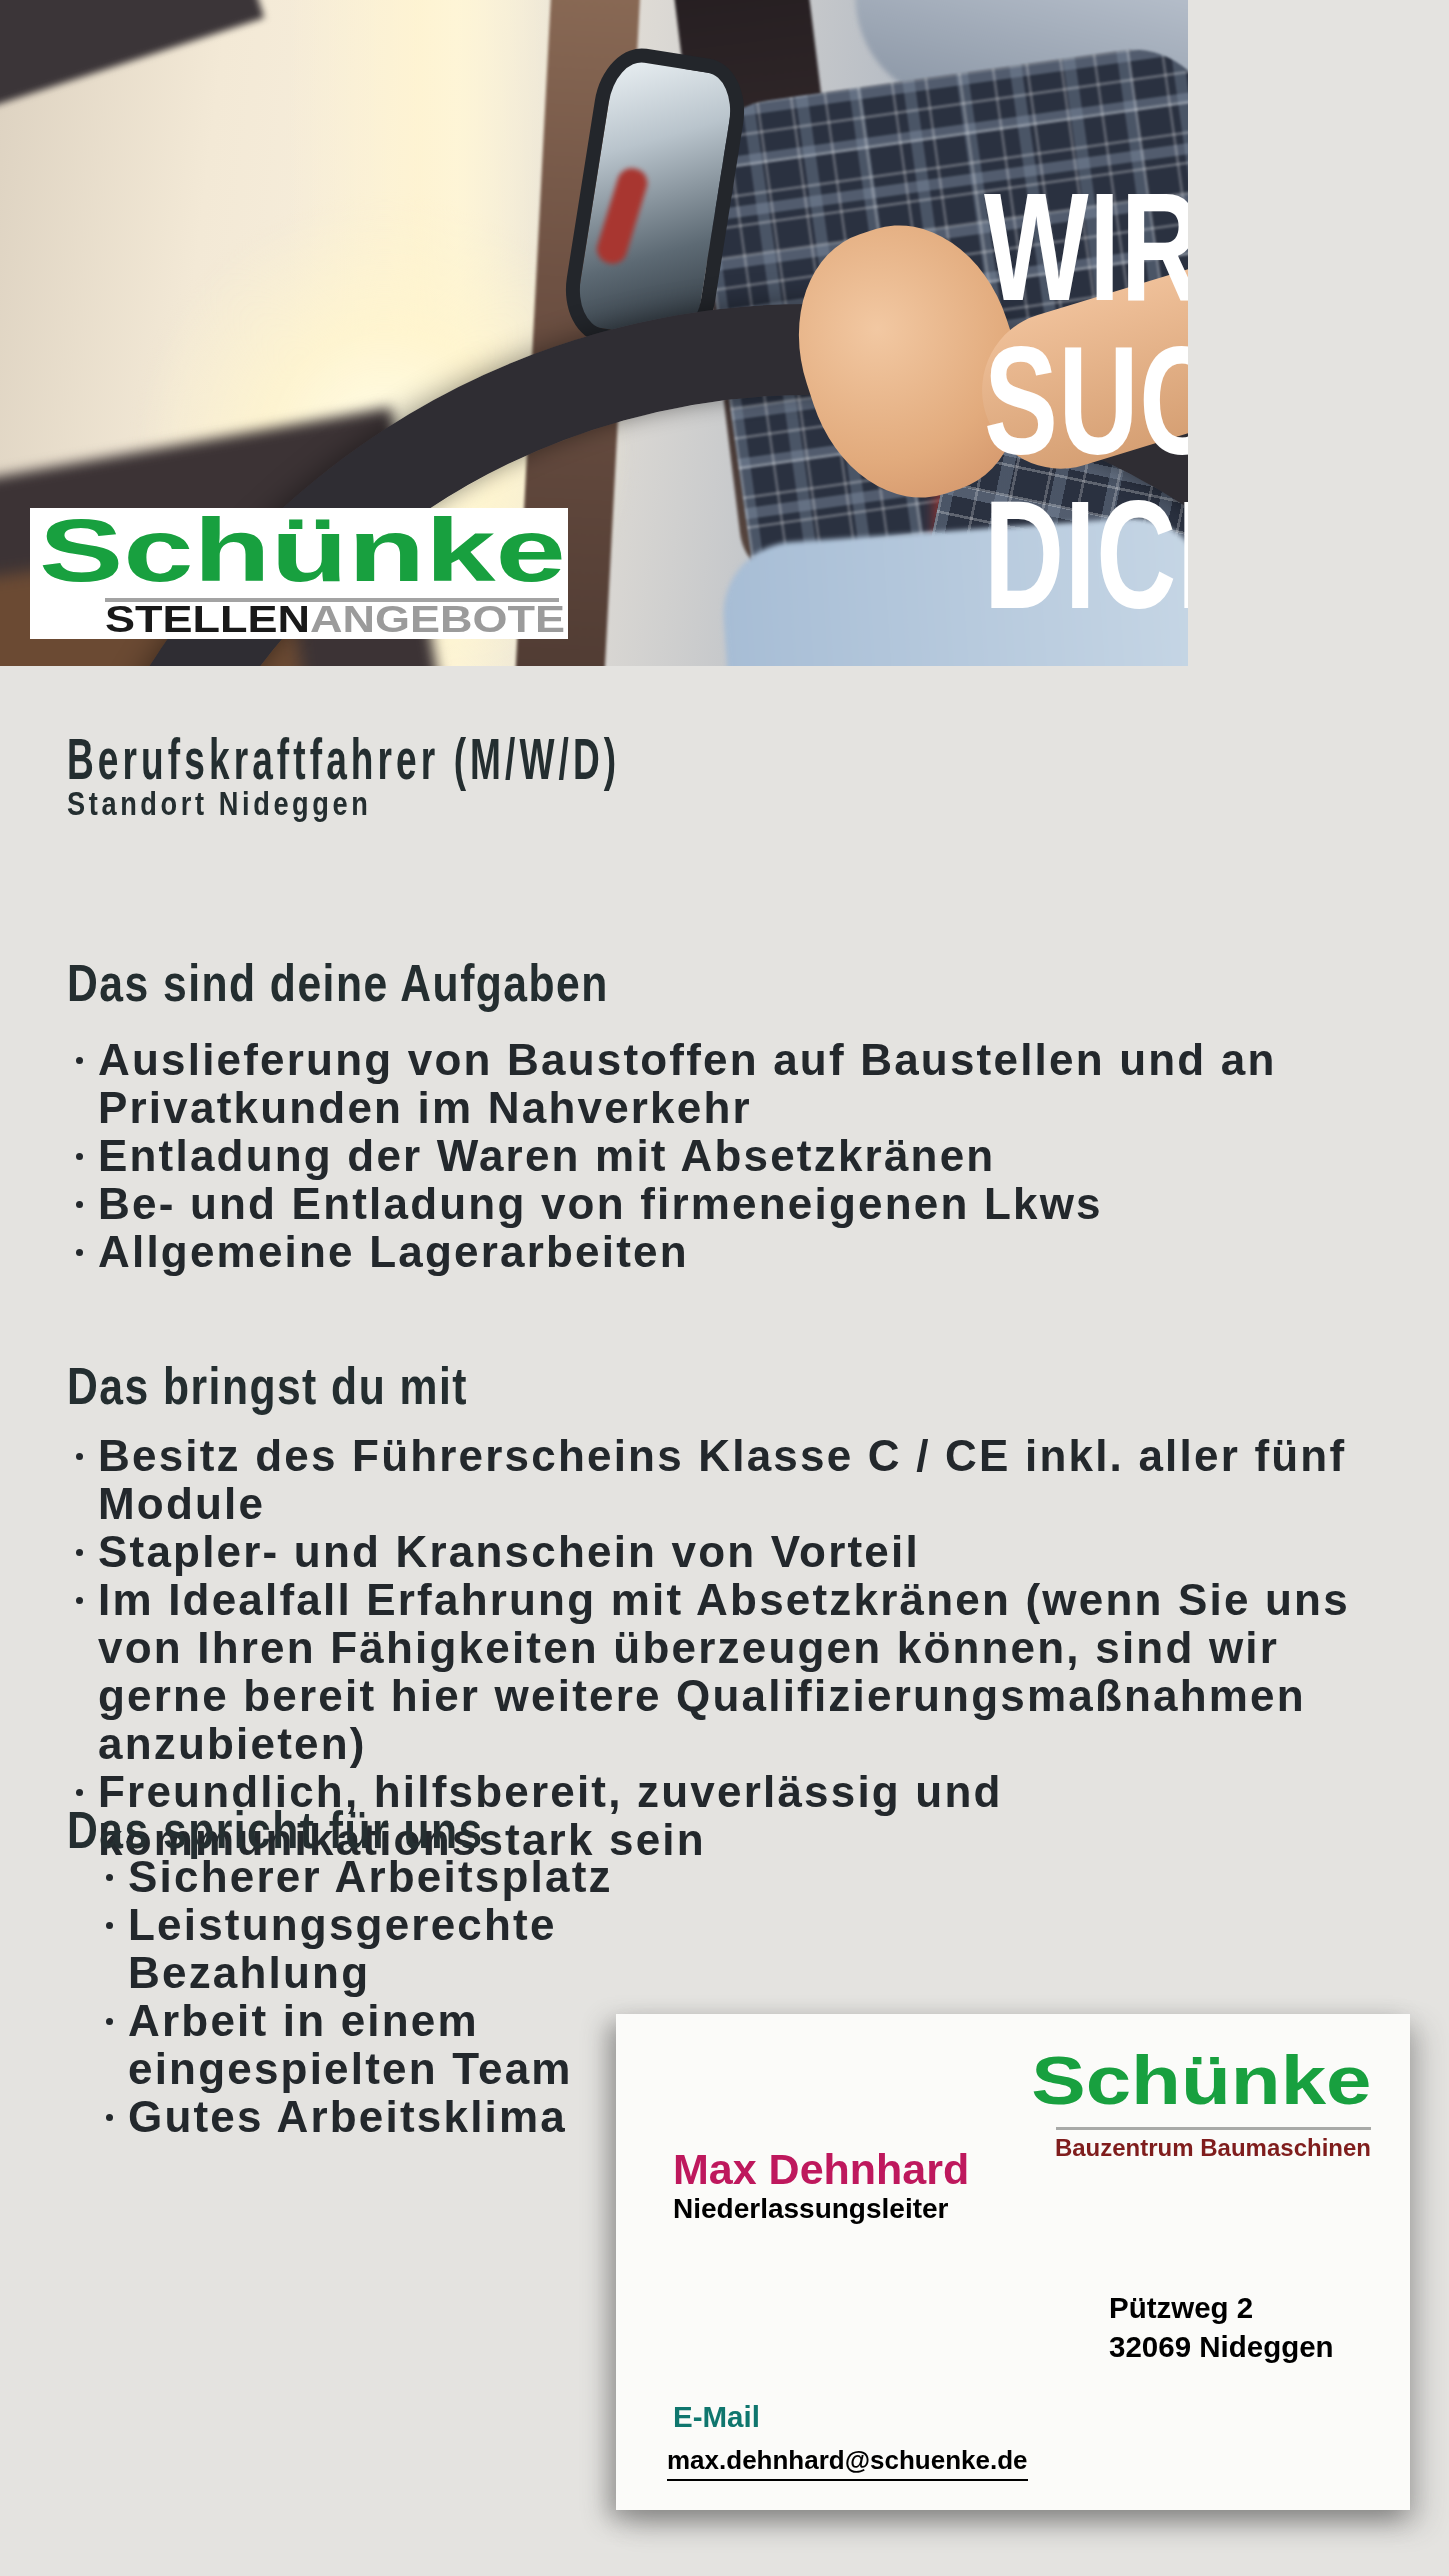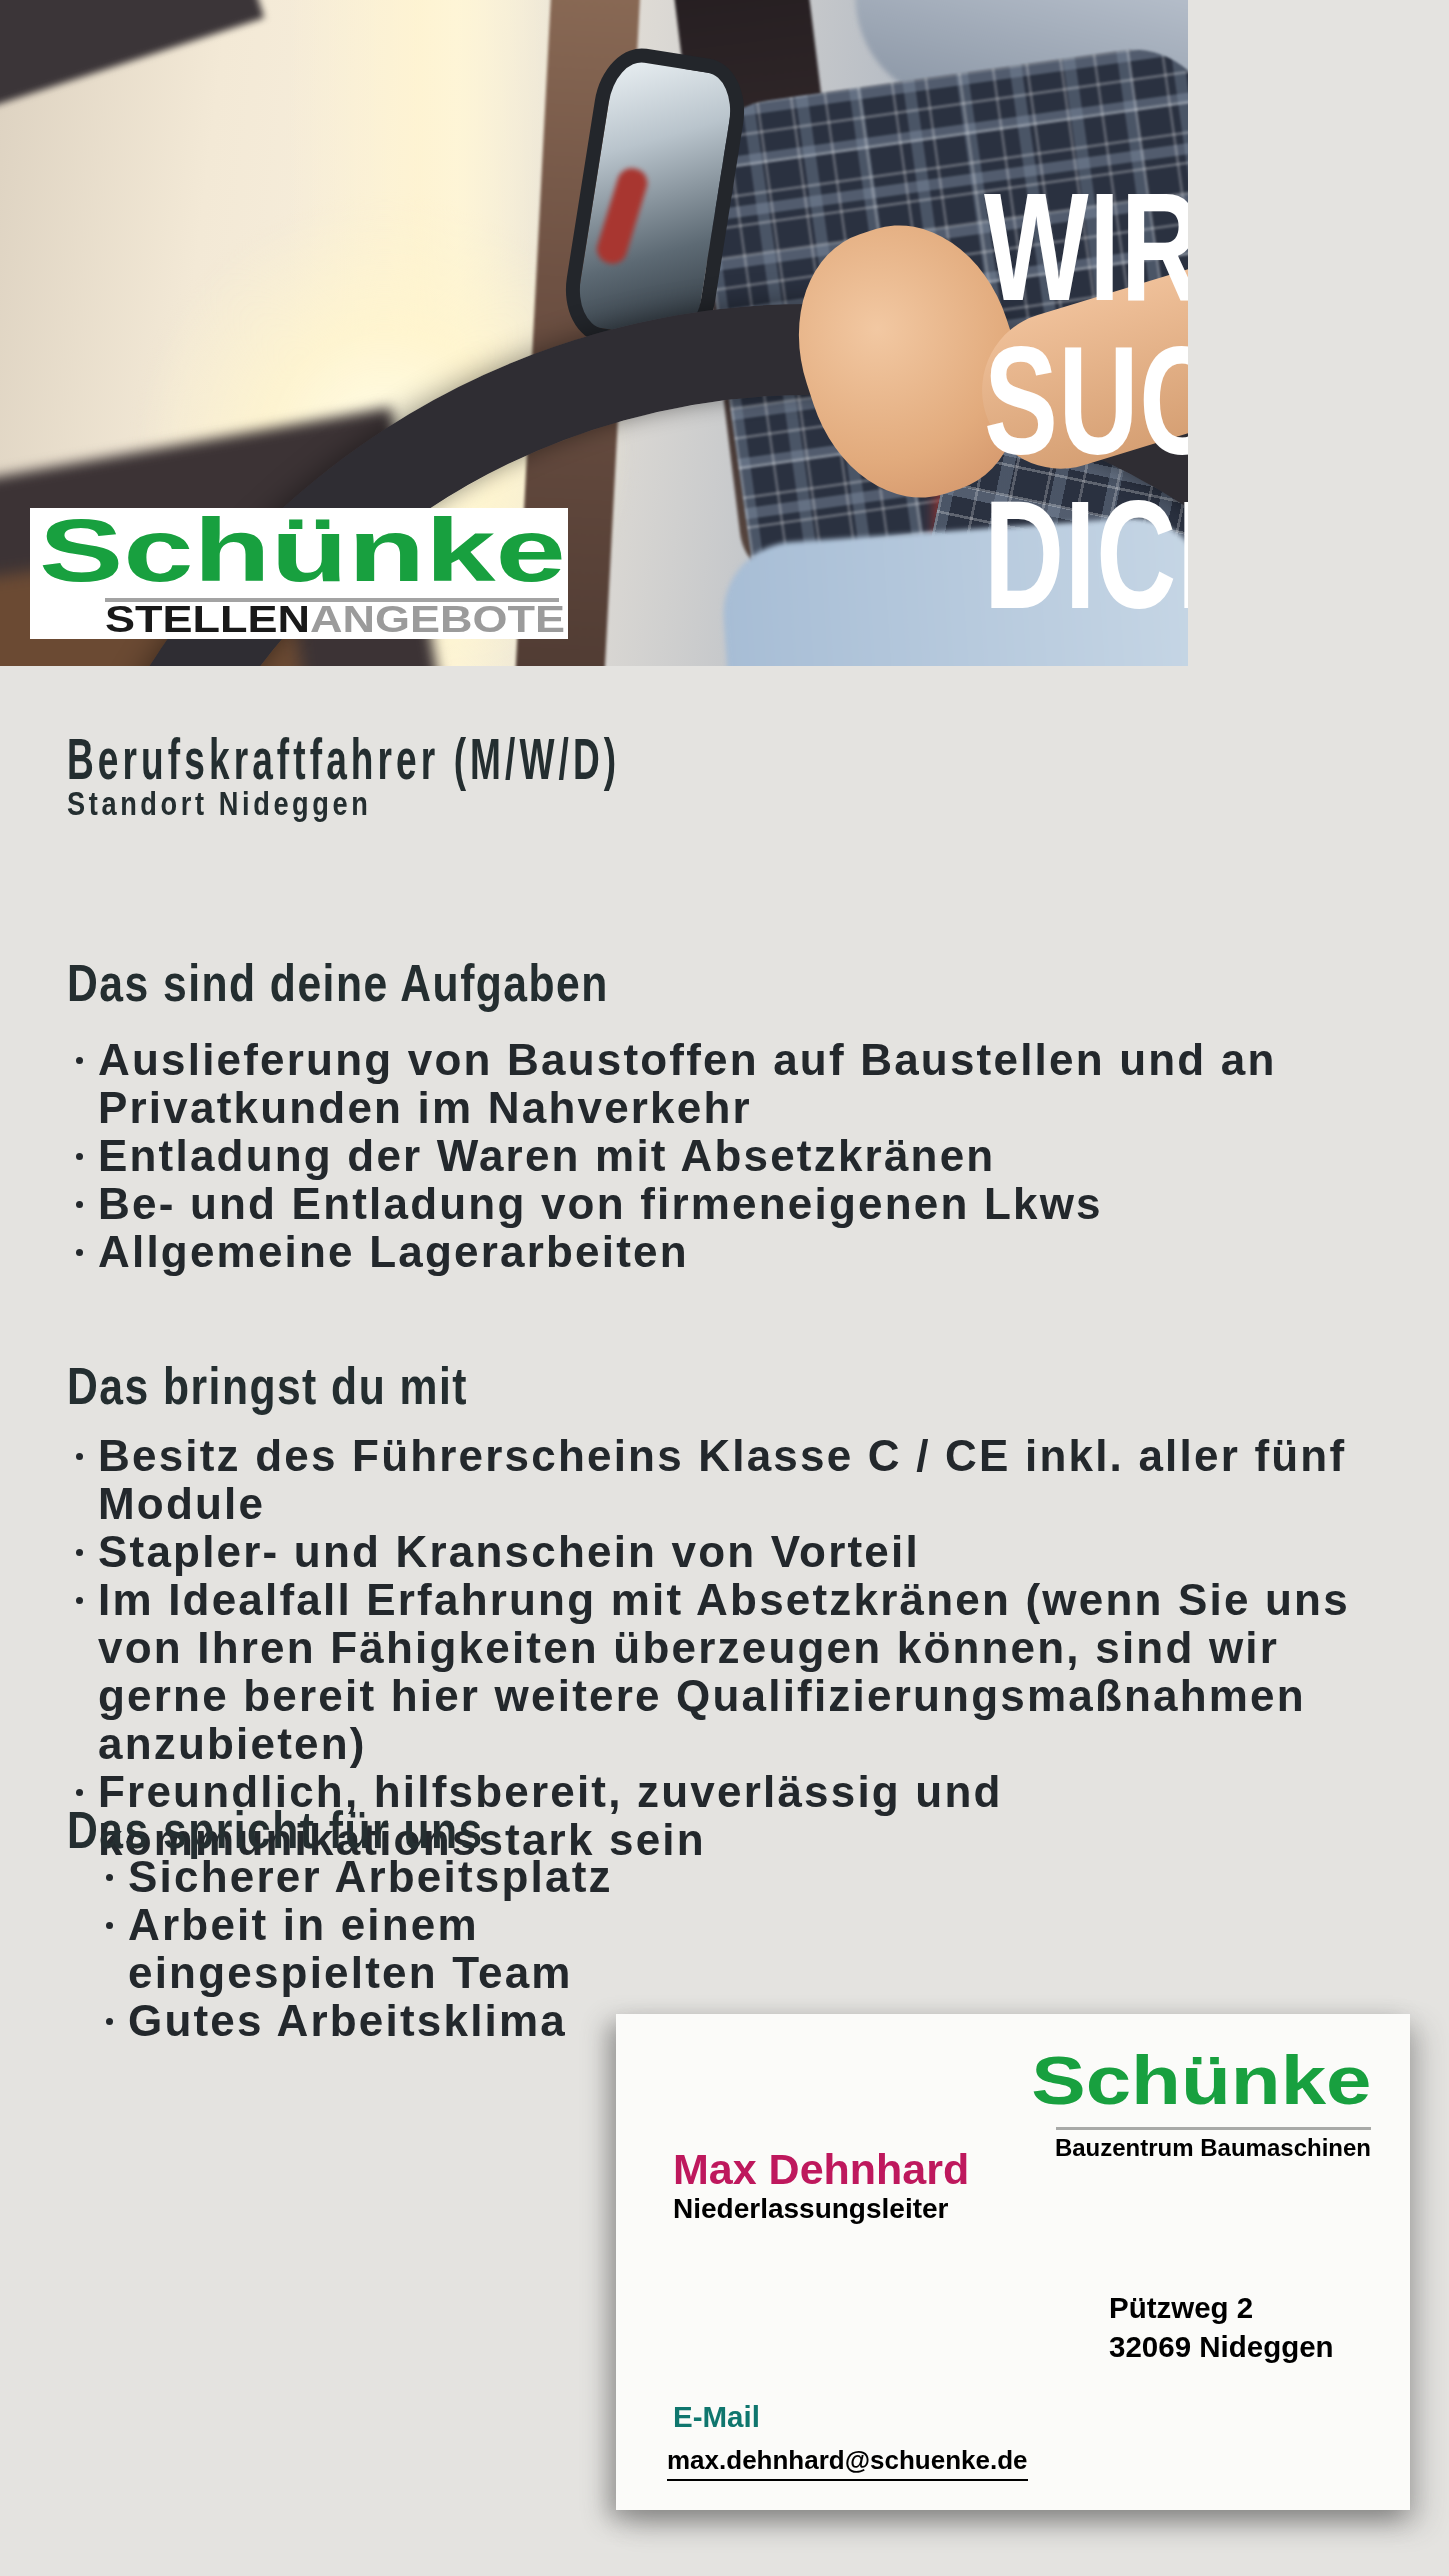--- a/index.html
+++ b/index.html
@@ -136,21 +136,21 @@
     box-shadow:-9px 9px 23px rgba(70,70,70,.45), 10.7px 14.3px 27px rgba(70,70,70,.3);
   }
   .card-logo { position:absolute; right:39px; top:27px; width:315px; }
   .card-brand {
     position:absolute; right:0; top:0; font-size:68px; font-weight:bold; color:#18a03f;
     transform:scaleX(1.2); transform-origin:right top; white-space:nowrap;
   }
   .card-brand-rule { position:absolute; right:0; top:86px; width:315px; height:2.7px; background:#a8aaa8; }
   .card-brand-sub {
     position:absolute; right:0; top:93px; font-size:24px; font-weight:bold;
-    color:#000000; white-space:nowrap; letter-spacing:0;
+    color:#7f1d1d; white-space:nowrap; letter-spacing:0;
   }
   .card-name { position:absolute; left:57px; top:131px; font-size:43px; font-weight:bold; color:#be185d; }
   .card-role { position:absolute; left:57px; top:179px; font-size:28px; font-weight:bold; color:#000000; }
   .card-address { position:absolute; left:493px; top:274px; font-size:29.5px; line-height:39px; font-weight:bold; color:#000; }
   .card-email-label { position:absolute; left:57px; top:386px; font-size:29.5px; font-weight:bold; color:#0f766e;text-align:center; }
   .card-email {
     position:absolute; left:51px; top:431px; font-size:26px; font-weight:bold; color:#000;
     text-decoration:none; border-bottom:2.7px solid #000; padding-bottom:2.7px; display:inline-block;
   }
 </style>
@@ -205,20 +205,21 @@
 <ul class="bullets list-profile">
   <li>Besitz des Führerscheins Klasse C / CE inkl. aller fünf Module</li>
   <li>Stapler- und Kranschein von Vorteil</li>
   <li>Im Idealfall Erfahrung mit Absetzkränen (wenn Sie uns von Ihren Fähigkeiten überzeugen können, sind wir gerne bereit hier weitere Qualifizierungsmaßnahmen anzubieten)</li>
   <li>Freundlich, hilfsbereit, zuverlässig und kommunikationsstark sein</li>
 </ul>
 
 <div class="section-h h-perks">Das spricht für uns</div>
 <ul class="bullets list-perks">
   <li>Sicherer Arbeitsplatz</li>
+  <li>Leistungsgerechte Bezahlung</li>
   <li>Arbeit in einem eingespielten Team</li>
   <li>Gutes Arbeitsklima</li>
 </ul>
 
 <div class="card">
   <div class="card-logo">
     <div class="card-brand">Schünke</div>
     <div class="card-brand-rule"></div>
     <div class="card-brand-sub">Bauzentrum Baumaschinen</div>
   </div>

